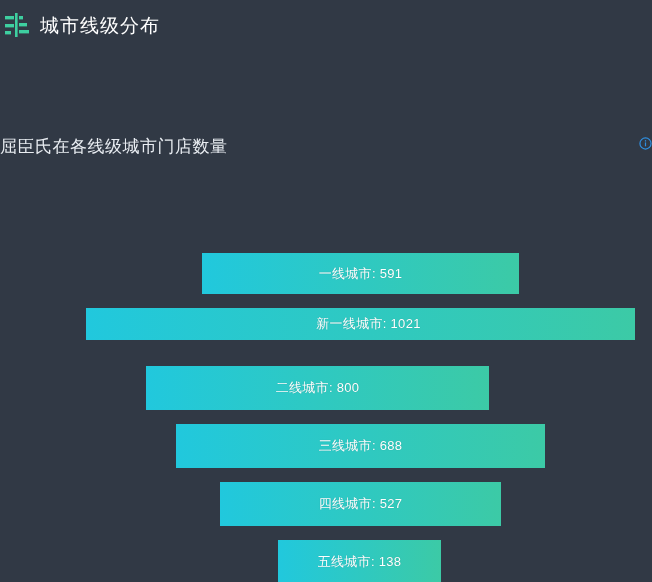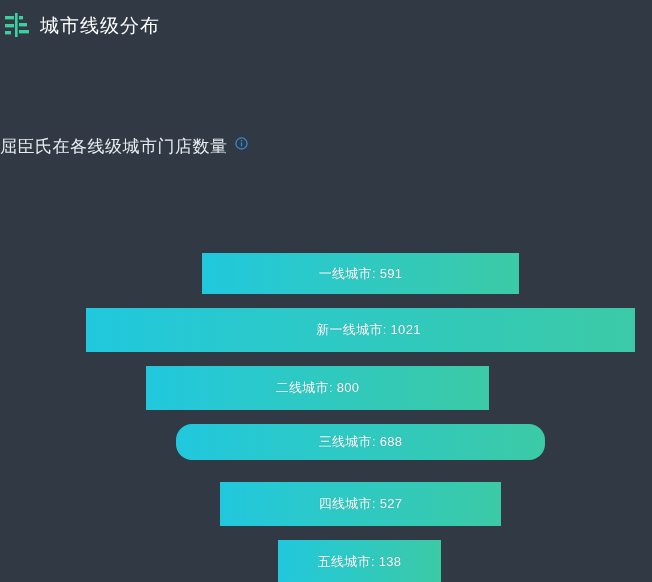--- a/index.html
+++ b/index.html
@@ -45,21 +45,21 @@
     width: 652px;
     height: 532px;
   }
   .chart-title-row {
     position: absolute;
     top: 86px;
     left: 0;
     width: 652px;
     display: flex;
     align-items: flex-start;
-    justify-content: flex-start;
+    justify-content: space-between;
   }
   .chart-title {
     font-size: 17px;
     color: #e9edf2;
     letter-spacing: 0.5px;
     line-height: 22px;
   }
   .info-icon {
     margin-left: 7px;
     margin-top: 1px;
@@ -117,27 +117,27 @@
       <circle cx="7" cy="7" r="6" fill="none" stroke="#2f8fe0" stroke-width="1.3"></circle>
       <rect x="6.35" y="5.8" width="1.3" height="4.2" fill="#2f8fe0"></rect>
       <rect x="6.35" y="3.4" width="1.3" height="1.5" fill="#2f8fe0"></rect>
     </svg>
   </div>
 
   <div class="funnel">
     <div class="funnel-bar" style="left: 202px; top: 203px; width: 317px; height: 41px;">
       <span class="funnel-label">一线城市: 591</span>
     </div>
-    <div class="funnel-bar" style="left: 86px; top: 258px; width: 549px; height: 44px; padding-left: 16px;">
+    <div class="funnel-bar" style="left: 86px; top: 258px; width: 549px; height: 32px; padding-left: 16px;">
       <span class="funnel-label">新一线城市: 1021</span>
     </div>
     <div class="funnel-bar" style="left: 146px; top: 316px; width: 343px; height: 44px;">
       <span class="funnel-label">二线城市: 800</span>
     </div>
-    <div class="funnel-bar" style="left: 176px; top: 374px; width: 369px; height: 36px; border-radius: 16px;">
+    <div class="funnel-bar" style="left: 176px; top: 374px; width: 369px; height: 44px;">
       <span class="funnel-label">三线城市: 688</span>
     </div>
     <div class="funnel-bar" style="left: 220px; top: 432px; width: 281px; height: 44px;">
       <span class="funnel-label">四线城市: 527</span>
     </div>
     <div class="funnel-bar" style="left: 278px; top: 490px; width: 163px; height: 44px;">
       <span class="funnel-label">五线城市: 138</span>
     </div>
   </div>
 

